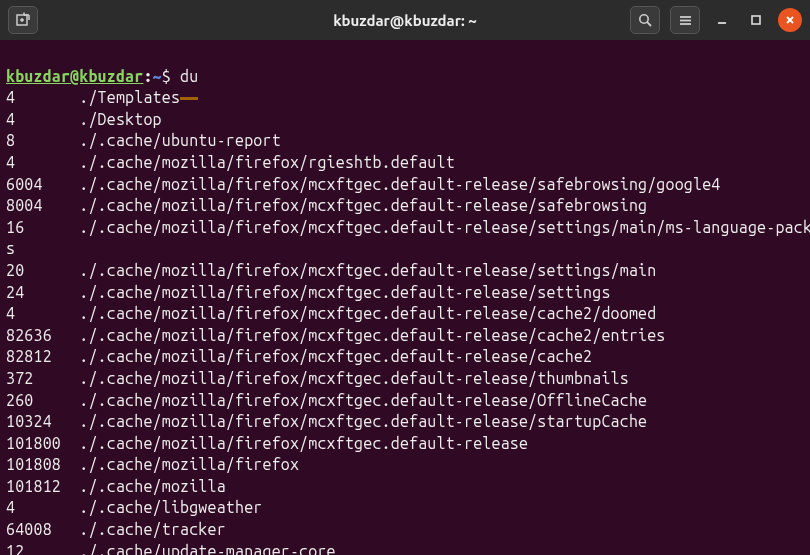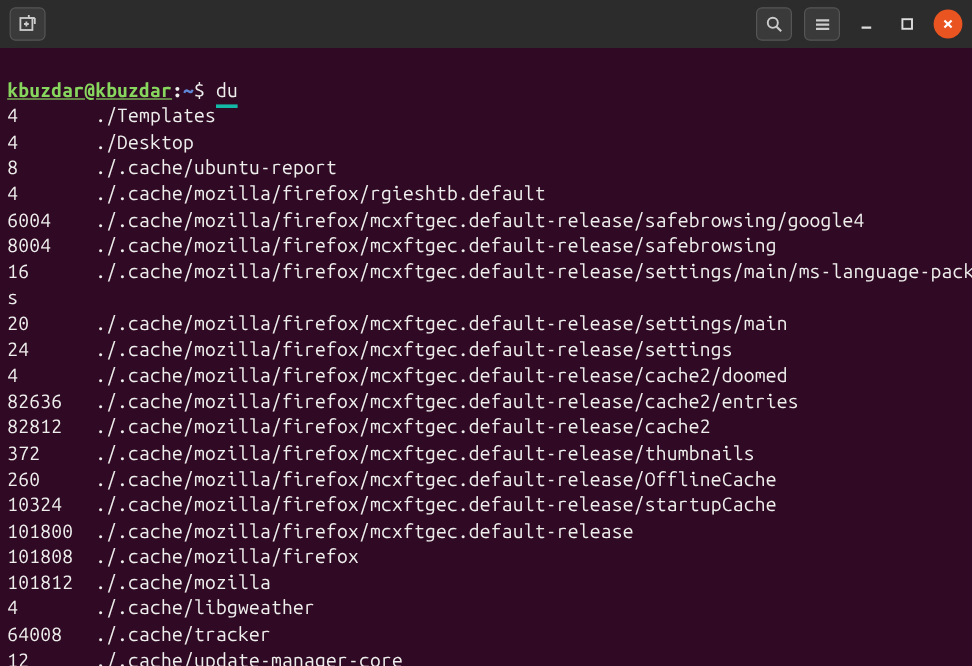--- a/index.html
+++ b/index.html
@@ -81,41 +81,42 @@
       white-space: pre;
       font-size: 16px;
       letter-spacing: 0.2px;
     }
     .prompt-user { color: #87d75f; font-weight: bold; text-decoration: underline; }
     .prompt-colon { color: #eeeeec; font-weight: bold;}
     .prompt-path { color: #5f87d7; font-weight: bold; }
     .prompt-dollar { color: #eeeeec; }
     .cmd { color: #eeeeec; position: relative; }
     .underline {
-      border-bottom: 3px solid #14b8a6;
-      padding-bottom: 2px;
+      border-bottom: 3px solid #a16207;
+      padding-bottom: 12px;
     }
     svg { display: block; }
   </style>
 </head>
 <body>
 
 <div class="titlebar">
   <div class="titlebar-left">
     <div class="tab-btn">
       <svg width="16" height="16" viewBox="0 0 16 16">
           <rect x="2" y="3" width="10" height="10" fill="none" stroke="#ccc" stroke-width="1.5"></rect>
           <line x1="9" y1="3" x2="9" y2="0.5" stroke="#ccc" stroke-width="1.5"></line>
           <line x1="14" y1="8" x2="14" y2="3" stroke="#ccc" stroke-width="1.5"></line>
           <line x1="14" y1="3" x2="9" y2="3" stroke="#ccc" stroke-width="1.5"></line>
           <line x1="7" y1="6" x2="7" y2="10" stroke="#ccc" stroke-width="1.5"></line>
           <line x1="5" y1="8" x2="9" y2="8" stroke="#ccc" stroke-width="1.5"></line>
         </svg>
     </div>
   </div>
+  <div class="title-text">kbuzdar@kbuzdar: ~</div>
   <div class="titlebar-right">
     <div class="hbtn">
       <svg width="15" height="15" viewBox="0 0 15 15">
           <circle cx="6" cy="6" r="4.2" fill="none" stroke="#ccc" stroke-width="1.6"></circle>
           <line x1="9.2" y1="9.2" x2="13" y2="13" stroke="#ccc" stroke-width="1.8"></line>
         </svg>
     </div>
     <div class="hbtn">
       <svg width="15" height="15" viewBox="0 0 15 15">
           <line x1="2" y1="4" x2="13" y2="4" stroke="#ccc" stroke-width="1.8"></line>

